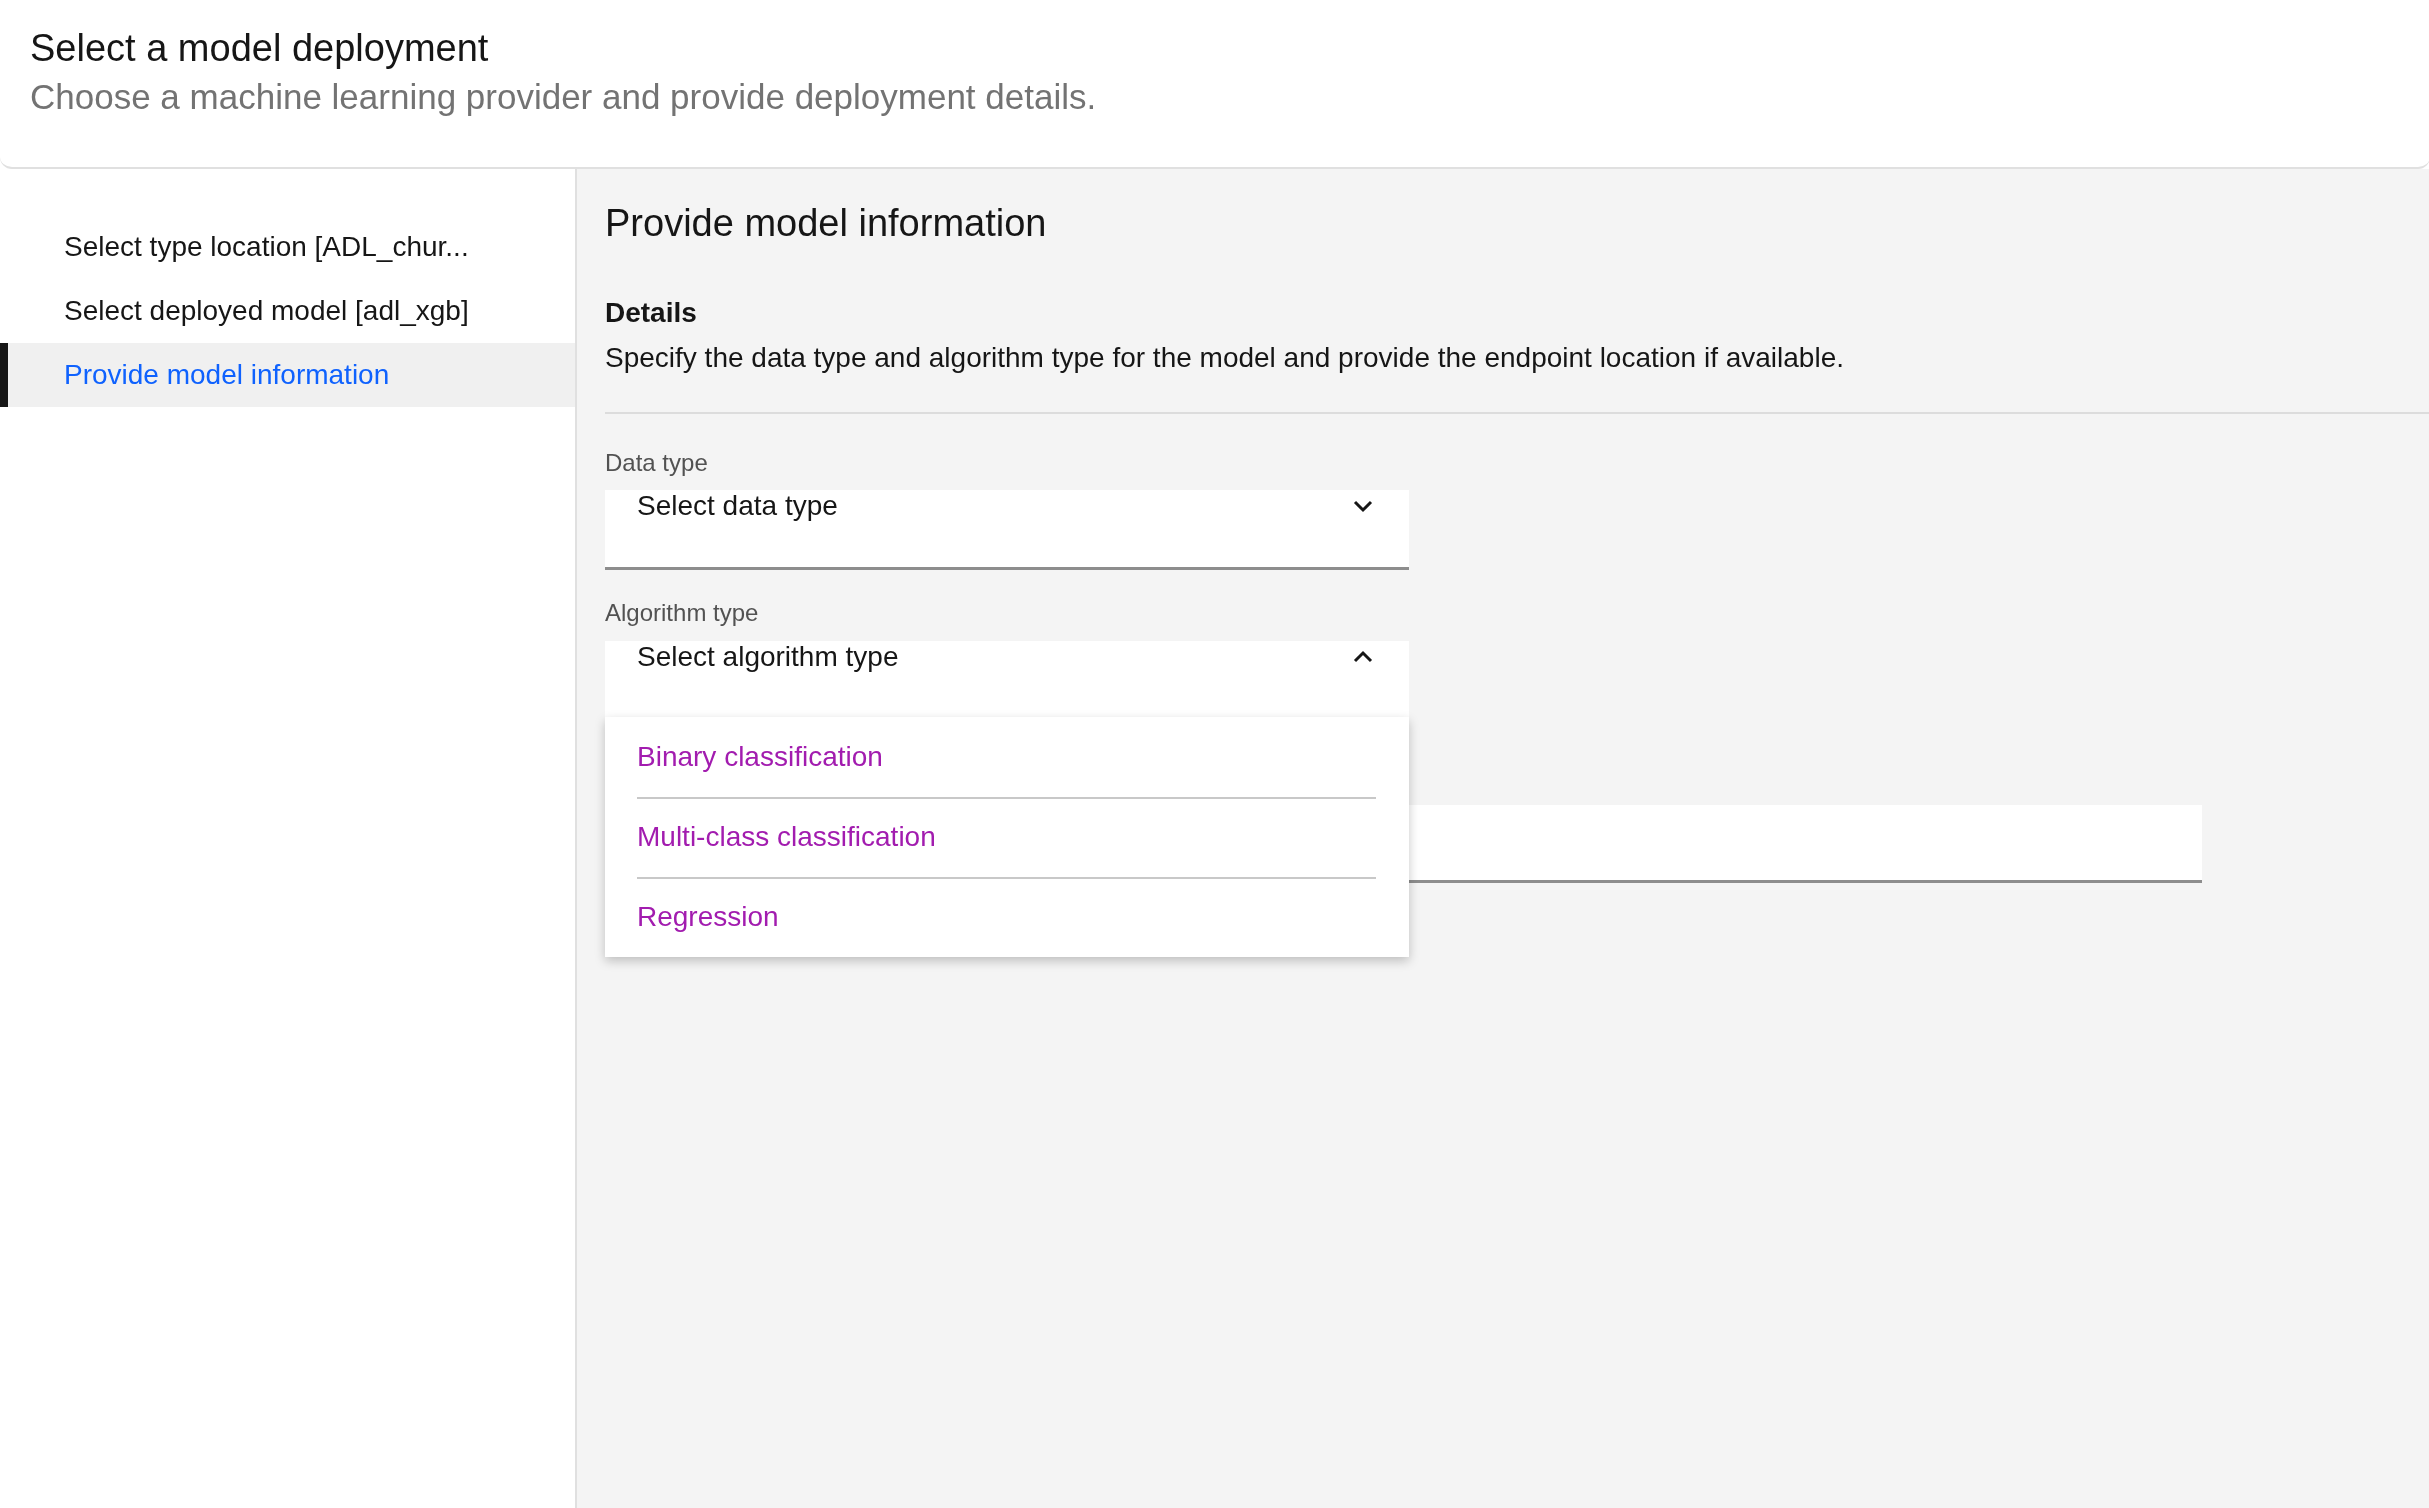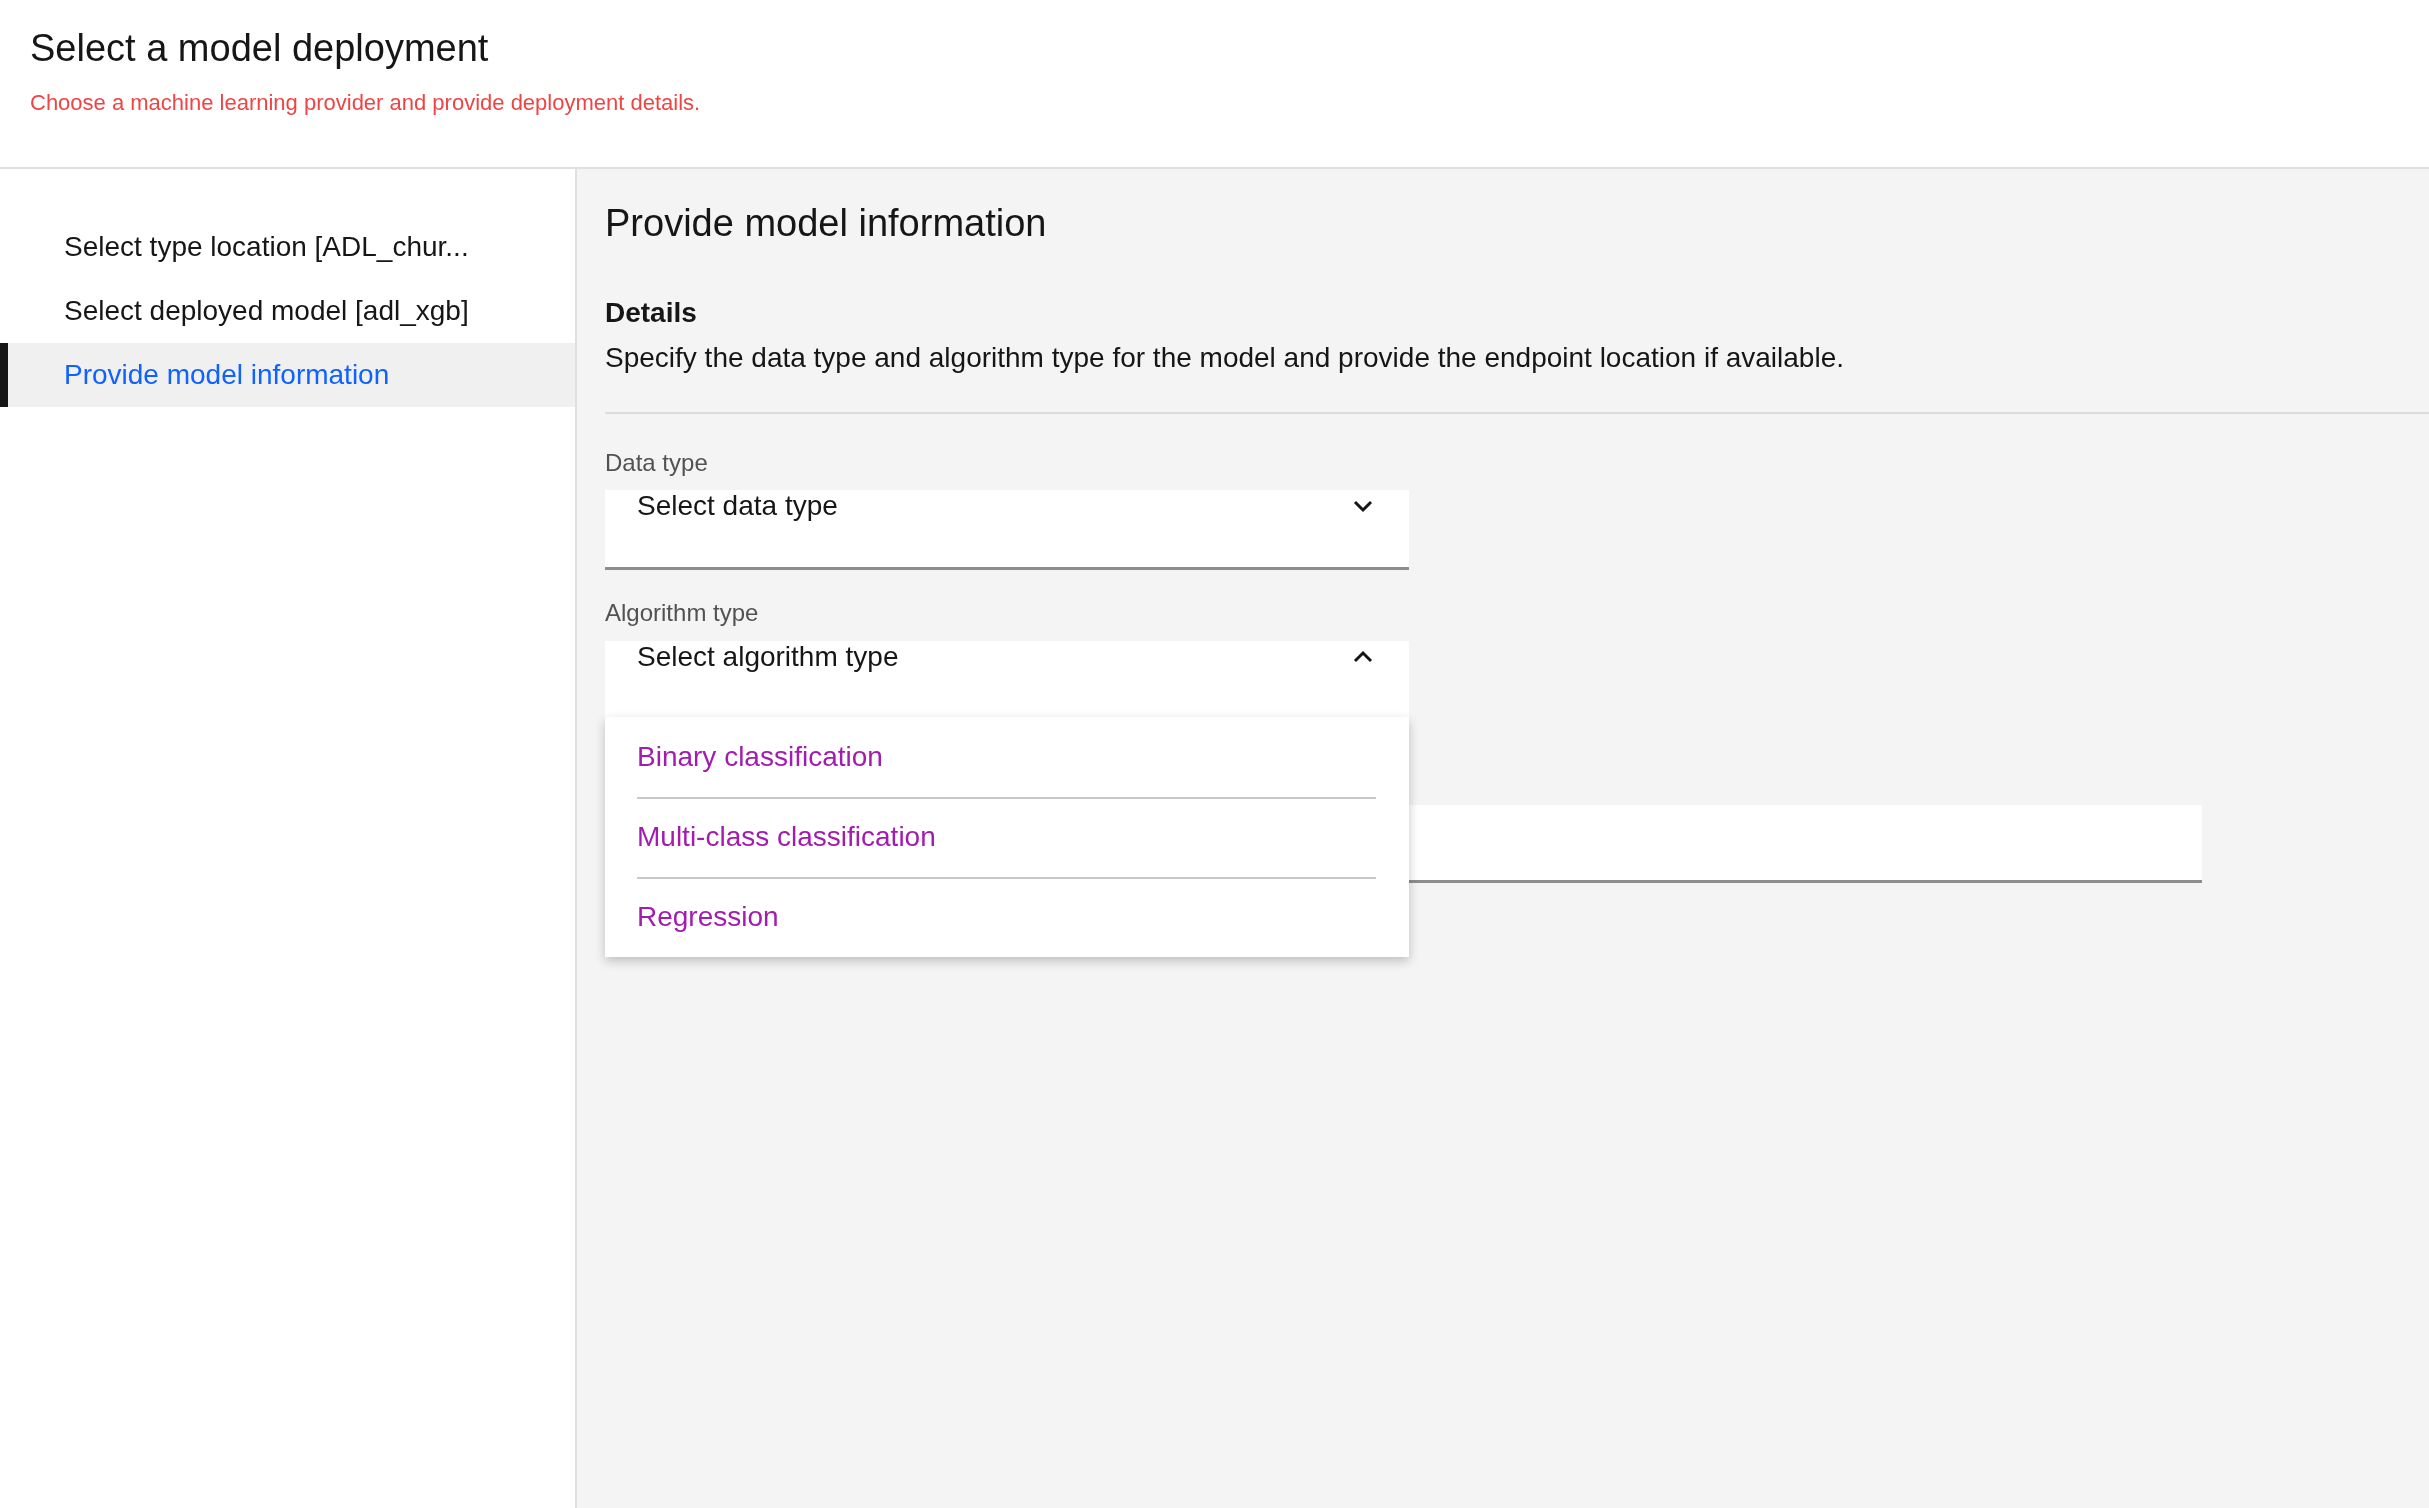--- a/index.html
+++ b/index.html
@@ -10,34 +10,35 @@
     color: #161616;
     overflow: hidden;
   }
 
   
   .page-header {
     height: 169px;
     background: #ffffff;
     border-bottom: 2px solid #e0e0e0;
     padding-left: 30px;
+    border-radius: 12px;
   }
   .page-title {
     padding-top: 24px;
     font-size: 38px;
     line-height: 48px;
     font-weight: 400;
     color: #161616;
   }
   .page-subtitle {
-    margin-top: 14px;
-    font-size: 22px;
+    margin-top: 8px;
+    font-size: 35px;
     line-height: 34px;
     font-weight: 400;
-    color: #ef4444;
+    color: #737373;
   }
 
   
   .layout {
     display: flex;
     height: 1339px;
   }
 
   
   .stepnav {

